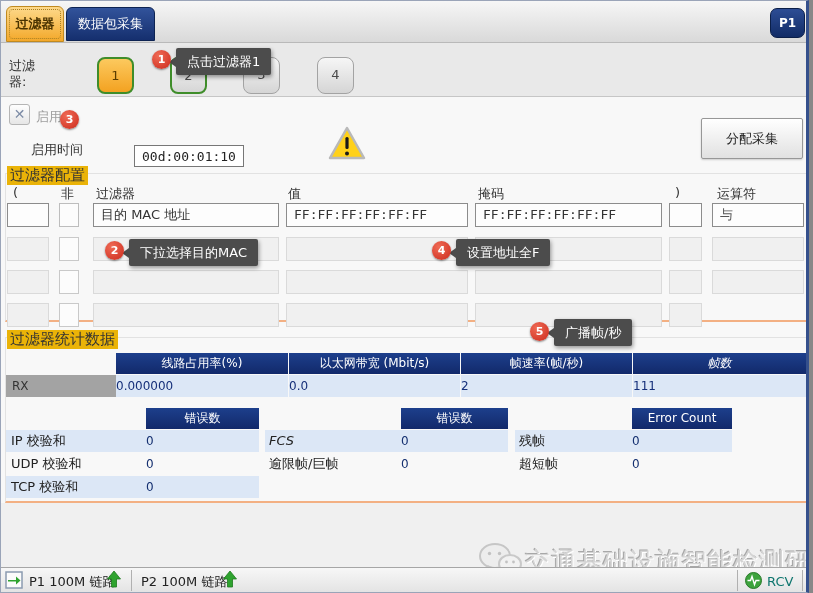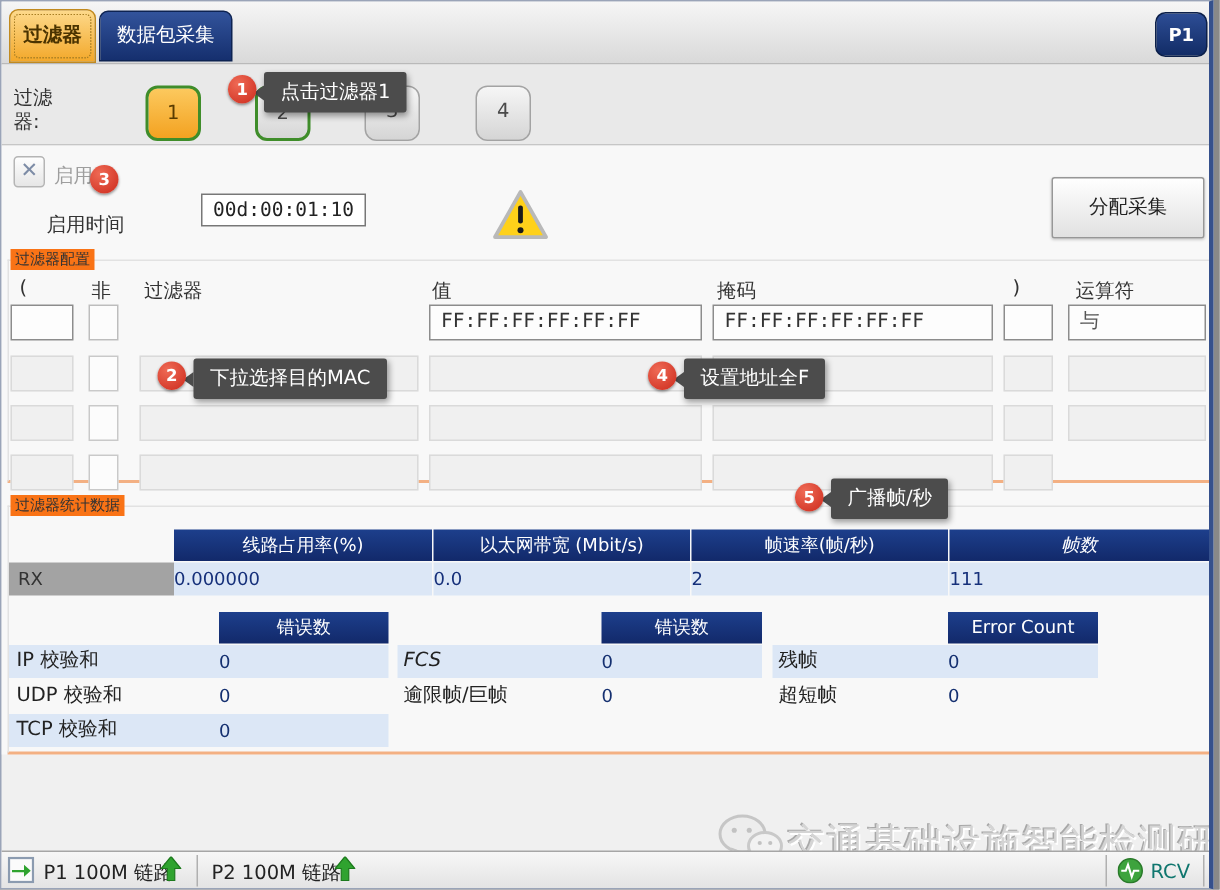--- a/index.html
+++ b/index.html
@@ -32,21 +32,21 @@
            border-bottom:5px solid transparent;border-right:7px solid #4c4c4c;}
   .xbtn{width:21px;height:21px;background:linear-gradient(#fefefe,#e6e6e6);border:1px solid #b5b5b5;border-radius:3px;
         color:#7d8ca6;font-weight:bold;font-size:14px;text-align:center;line-height:19px;}
   .lbl{font-size:13px;color:#333;white-space:nowrap;}
   .lbl-dis{color:#9e9e9e;}
   .inputbox{background:#fff;border:1px solid #777;font-family:"DejaVu Sans Mono","Liberation Mono",monospace;
             font-size:13px;color:#222;text-align:center;padding:0;}
   .bigbtn{background:linear-gradient(#ffffff,#e1e1e1);border:1px solid #979797;border-radius:2px;
           font-size:13px;color:#222;text-align:center;box-shadow:0 1px 2px rgba(0,0,0,.18);}
   .groupbox{border:1px solid #e2e2e2;border-bottom:2px solid #f3b083;background:transparent;}
-  .gtitle{font-size:10px;color:#333;background:#f97316;padding:0 3px;z-index:5;white-space:nowrap;}
+  .gtitle{font-size:15px;color:#333;background:#eab308;padding:0 3px;z-index:5;white-space:nowrap;}
   .cfg-field{height:24px;border:1px solid #dadada;background:#f0f0f0;}
   .cfg-filled{border:1px solid #8c8c8c;background:#fdfdfd;font-size:13px;color:#333;line-height:22px;padding:0 7px;white-space:nowrap;overflow:hidden;}
   .mono{font-family:"DejaVu Sans Mono","Liberation Mono",monospace;}
   .navyhdr{background:linear-gradient(#1d3f8c,#12296a);color:#fff;font-size:12px;text-align:center;line-height:21px;height:21px;}
   .cellblue{background:#dce7f6;}
   .cellval{font-size:12px;color:#16307a;text-align:left;line-height:22px;height:22px;}
   .errlbl{font-size:13px;color:#222;line-height:22px;white-space:nowrap;}
   .wm-text{font-size:25px;color:#d4d4d4;letter-spacing:1px;white-space:nowrap;
            text-shadow:1px 1px 0 #ffffff,-1px -1px 0 #a8a8a8;}
   .statusbar{left:0;top:566px;width:813px;height:27px;background:linear-gradient(#f7f7f7,#e2e2e2);border-top:1px solid #a6a6a6;}
@@ -75,21 +75,21 @@
 
   <div class="abs mainpanel"></div>
 
   <div class="abs xbtn" style="left:8px;top:103px;">
     <span>✕</span>
   </div>
   <div class="abs lbl lbl-dis" style="left:35px;top:107px;">启用</div>
   <div class="abs badge" style="left:59px;top:109px;">3</div>
 
   <div class="abs lbl" style="left:30px;top:140px;">启用时间</div>
-  <input class="abs inputbox" style="left: 133px; top: 128px; width: 110px; height: 22px;" readonly="" value="00d:00:01:10">
+  <input class="abs inputbox" style="left: 133px; top: 144px; width: 110px; height: 22px;" readonly="" value="00d:00:01:10">
 
   <svg class="abs" style="left:327px;top:125px;" width="38" height="34" viewBox="0 0 38 34">
     <path d="M19 2 L36 32 L2 32 Z" fill="#ffd11a" stroke="#b9b9b9" stroke-width="2.5" stroke-linejoin="round"></path>
     <rect x="17.4" y="11" width="3.2" height="12" rx="1.5" fill="#1a1a1a"></rect>
     <circle cx="19" cy="27.5" r="2" fill="#1a1a1a"></circle>
   </svg>
 
   <div class="abs bigbtn" style="left:700px;top:117px;width:102px;height:41px;line-height:39px;">分配采集</div>
 
   <div class="abs groupbox" style="left:4px;top:172px;width:804px;height:149px;"></div>
@@ -98,20 +98,21 @@
   <div class="abs lbl" style="left:12px;top:184px;">(</div>
   <div class="abs lbl" style="left:60px;top:184px;">非</div>
   <div class="abs lbl" style="left:95px;top:184px;">过滤器</div>
   <div class="abs lbl" style="left:287px;top:184px;">值</div>
   <div class="abs lbl" style="left:477px;top:184px;">掩码</div>
   <div class="abs lbl" style="left:674px;top:184px;">)</div>
   <div class="abs lbl" style="left:716px;top:184px;">运算符</div>
 
   <div class="abs cfg-field cfg-filled" style="left:6px;top:202px;width:42px;"></div>
   <div class="abs cfg-field" style="left:58px;top:202px;width:20px;background:#fcfcfc;border-color:#bdbdbd;"></div>
+  <div class="abs cfg-field cfg-filled" style="left:92px;top:202px;width:186px;">目的 MAC 地址</div>
   <div class="abs cfg-field cfg-filled mono" style="left:285px;top:202px;width:182px;">FF:FF:FF:FF:FF:FF</div>
   <div class="abs cfg-field cfg-filled mono" style="left:474px;top:202px;width:187px;">FF:FF:FF:FF:FF:FF</div>
   <div class="abs cfg-field cfg-filled" style="left:668px;top:202px;width:33px;"></div>
   <div class="abs cfg-field cfg-filled" style="left:711px;top:202px;width:92px;color:#555;">与</div>
 
   <div class="abs cfg-field" style="left:6px;top:236px;width:42px;"></div>
   <div class="abs cfg-field" style="left:58px;top:236px;width:20px;background:#fcfcfc;border-color:#c9c9c9;"></div>
   <div class="abs cfg-field" style="left:92px;top:236px;width:186px;"></div>
   <div class="abs cfg-field" style="left:285px;top:236px;width:182px;"></div>
   <div class="abs cfg-field" style="left:474px;top:236px;width:187px;"></div>

